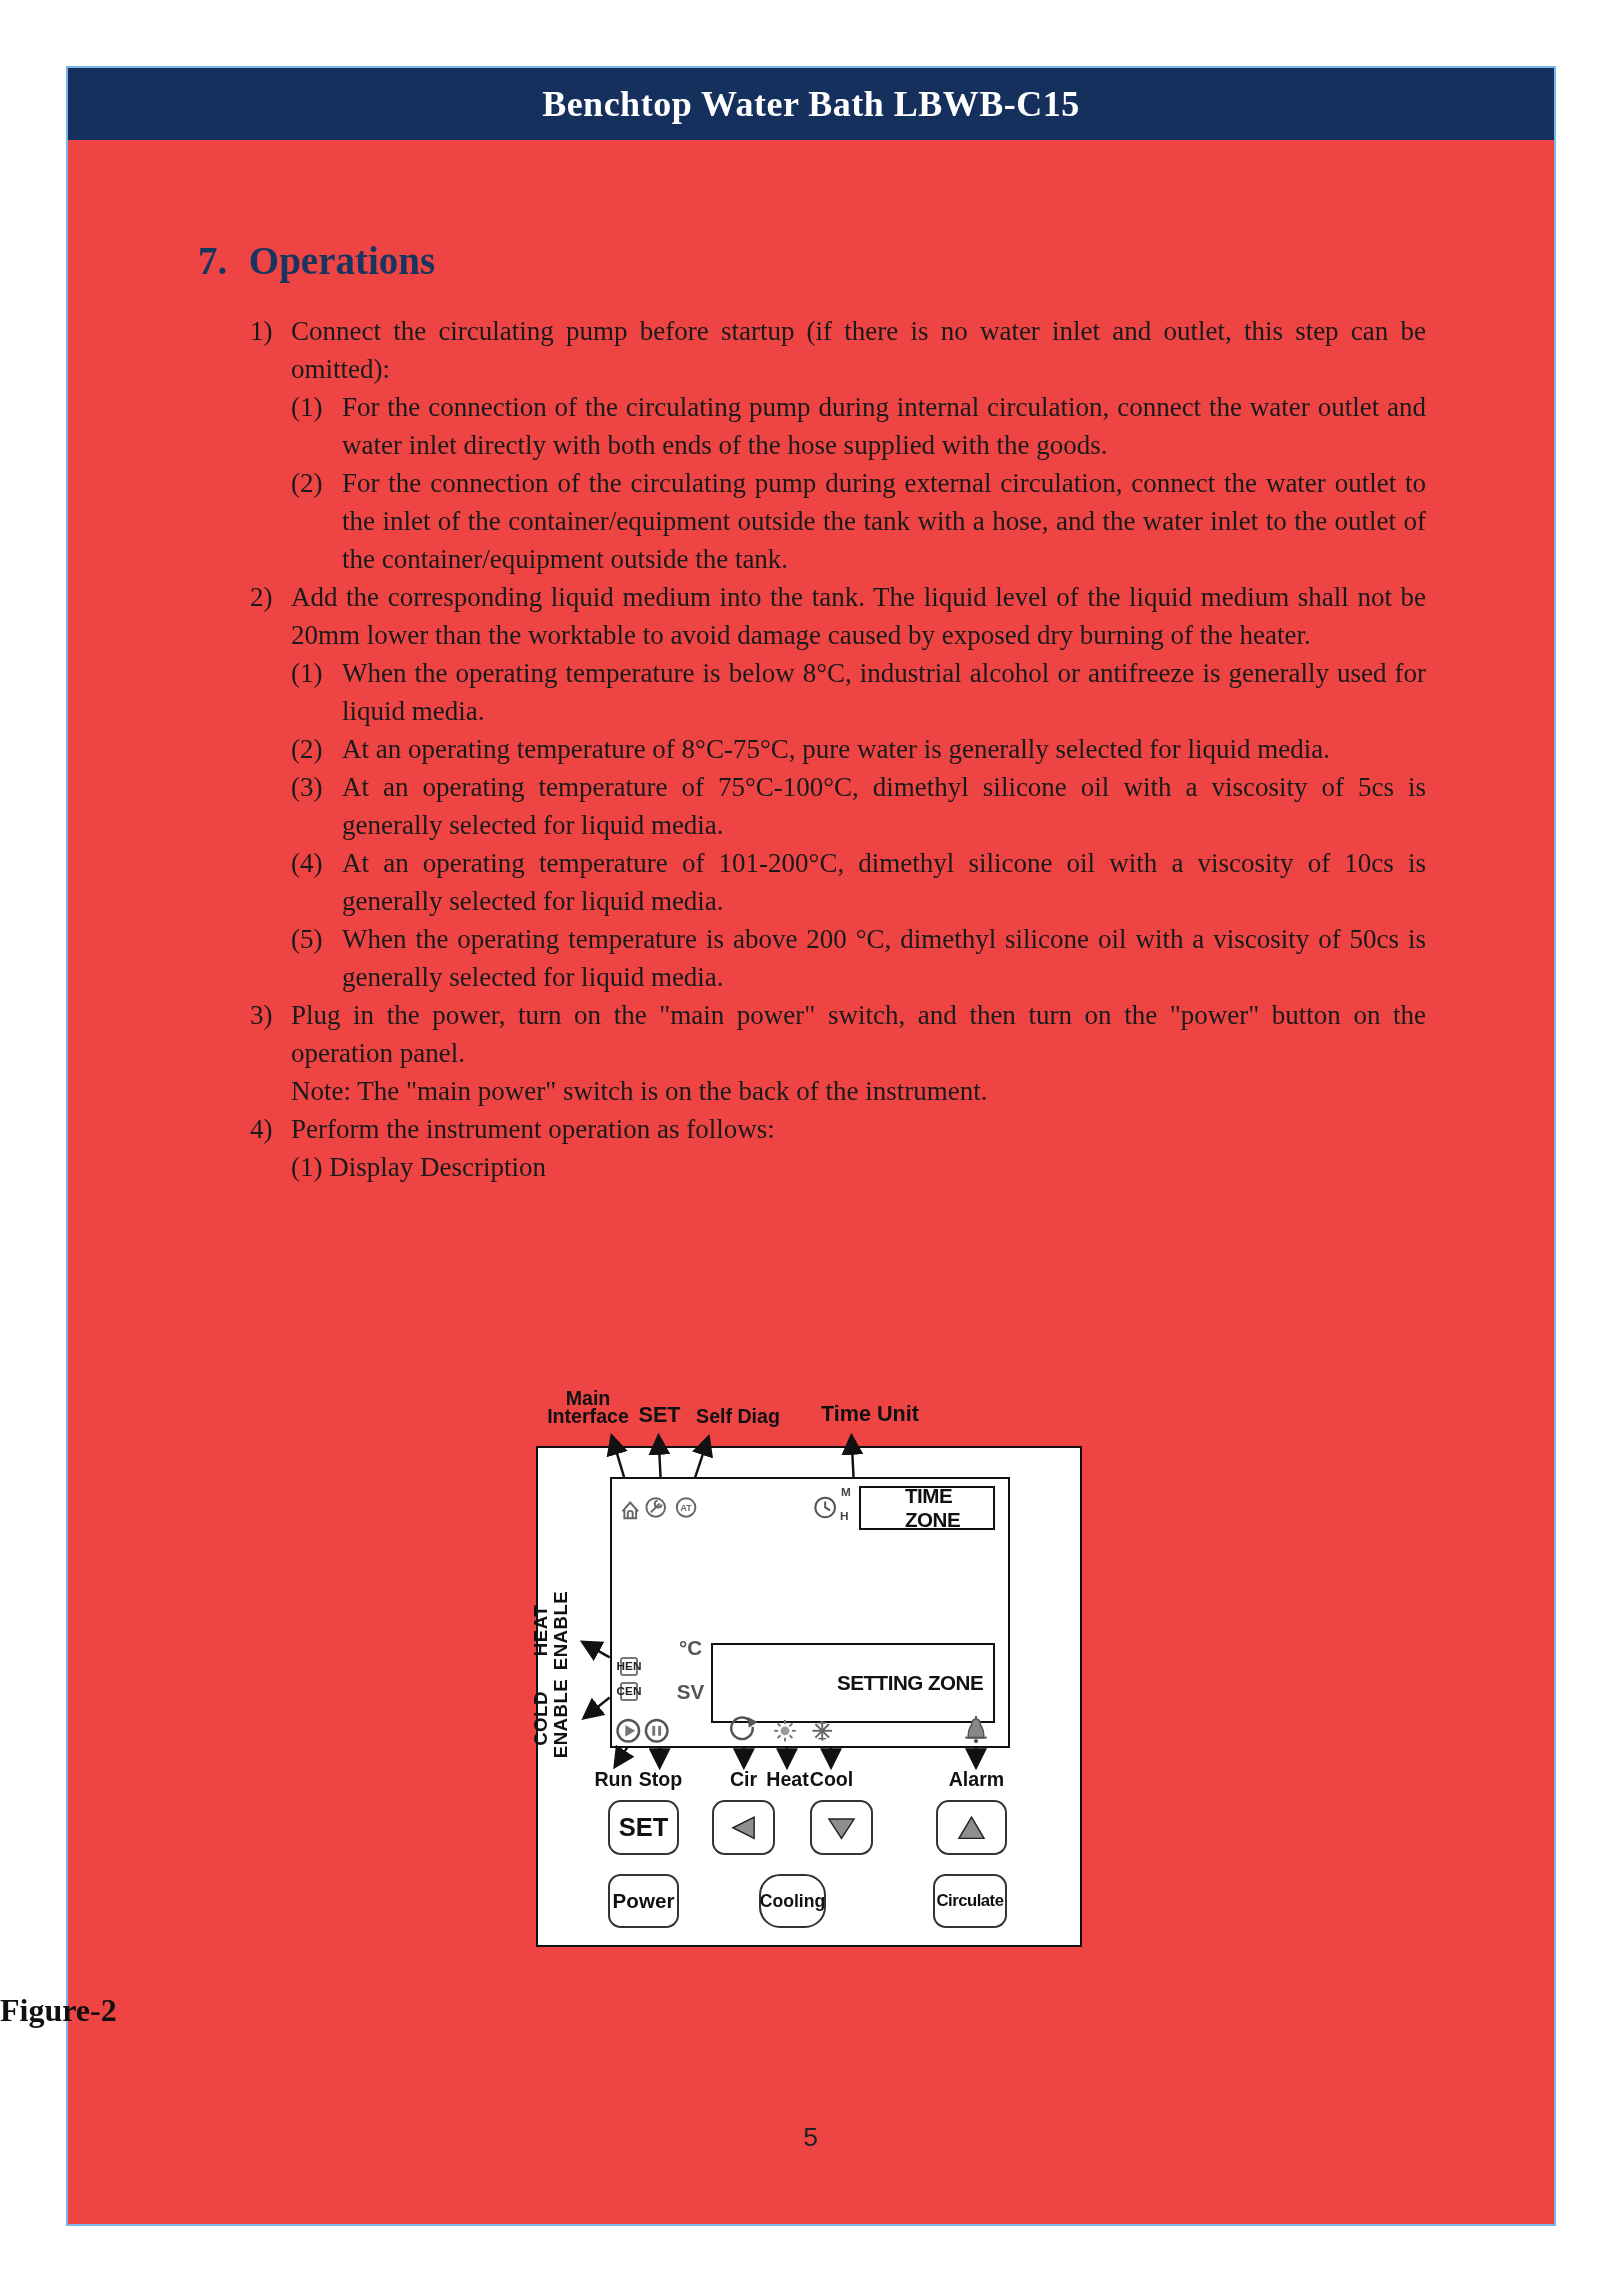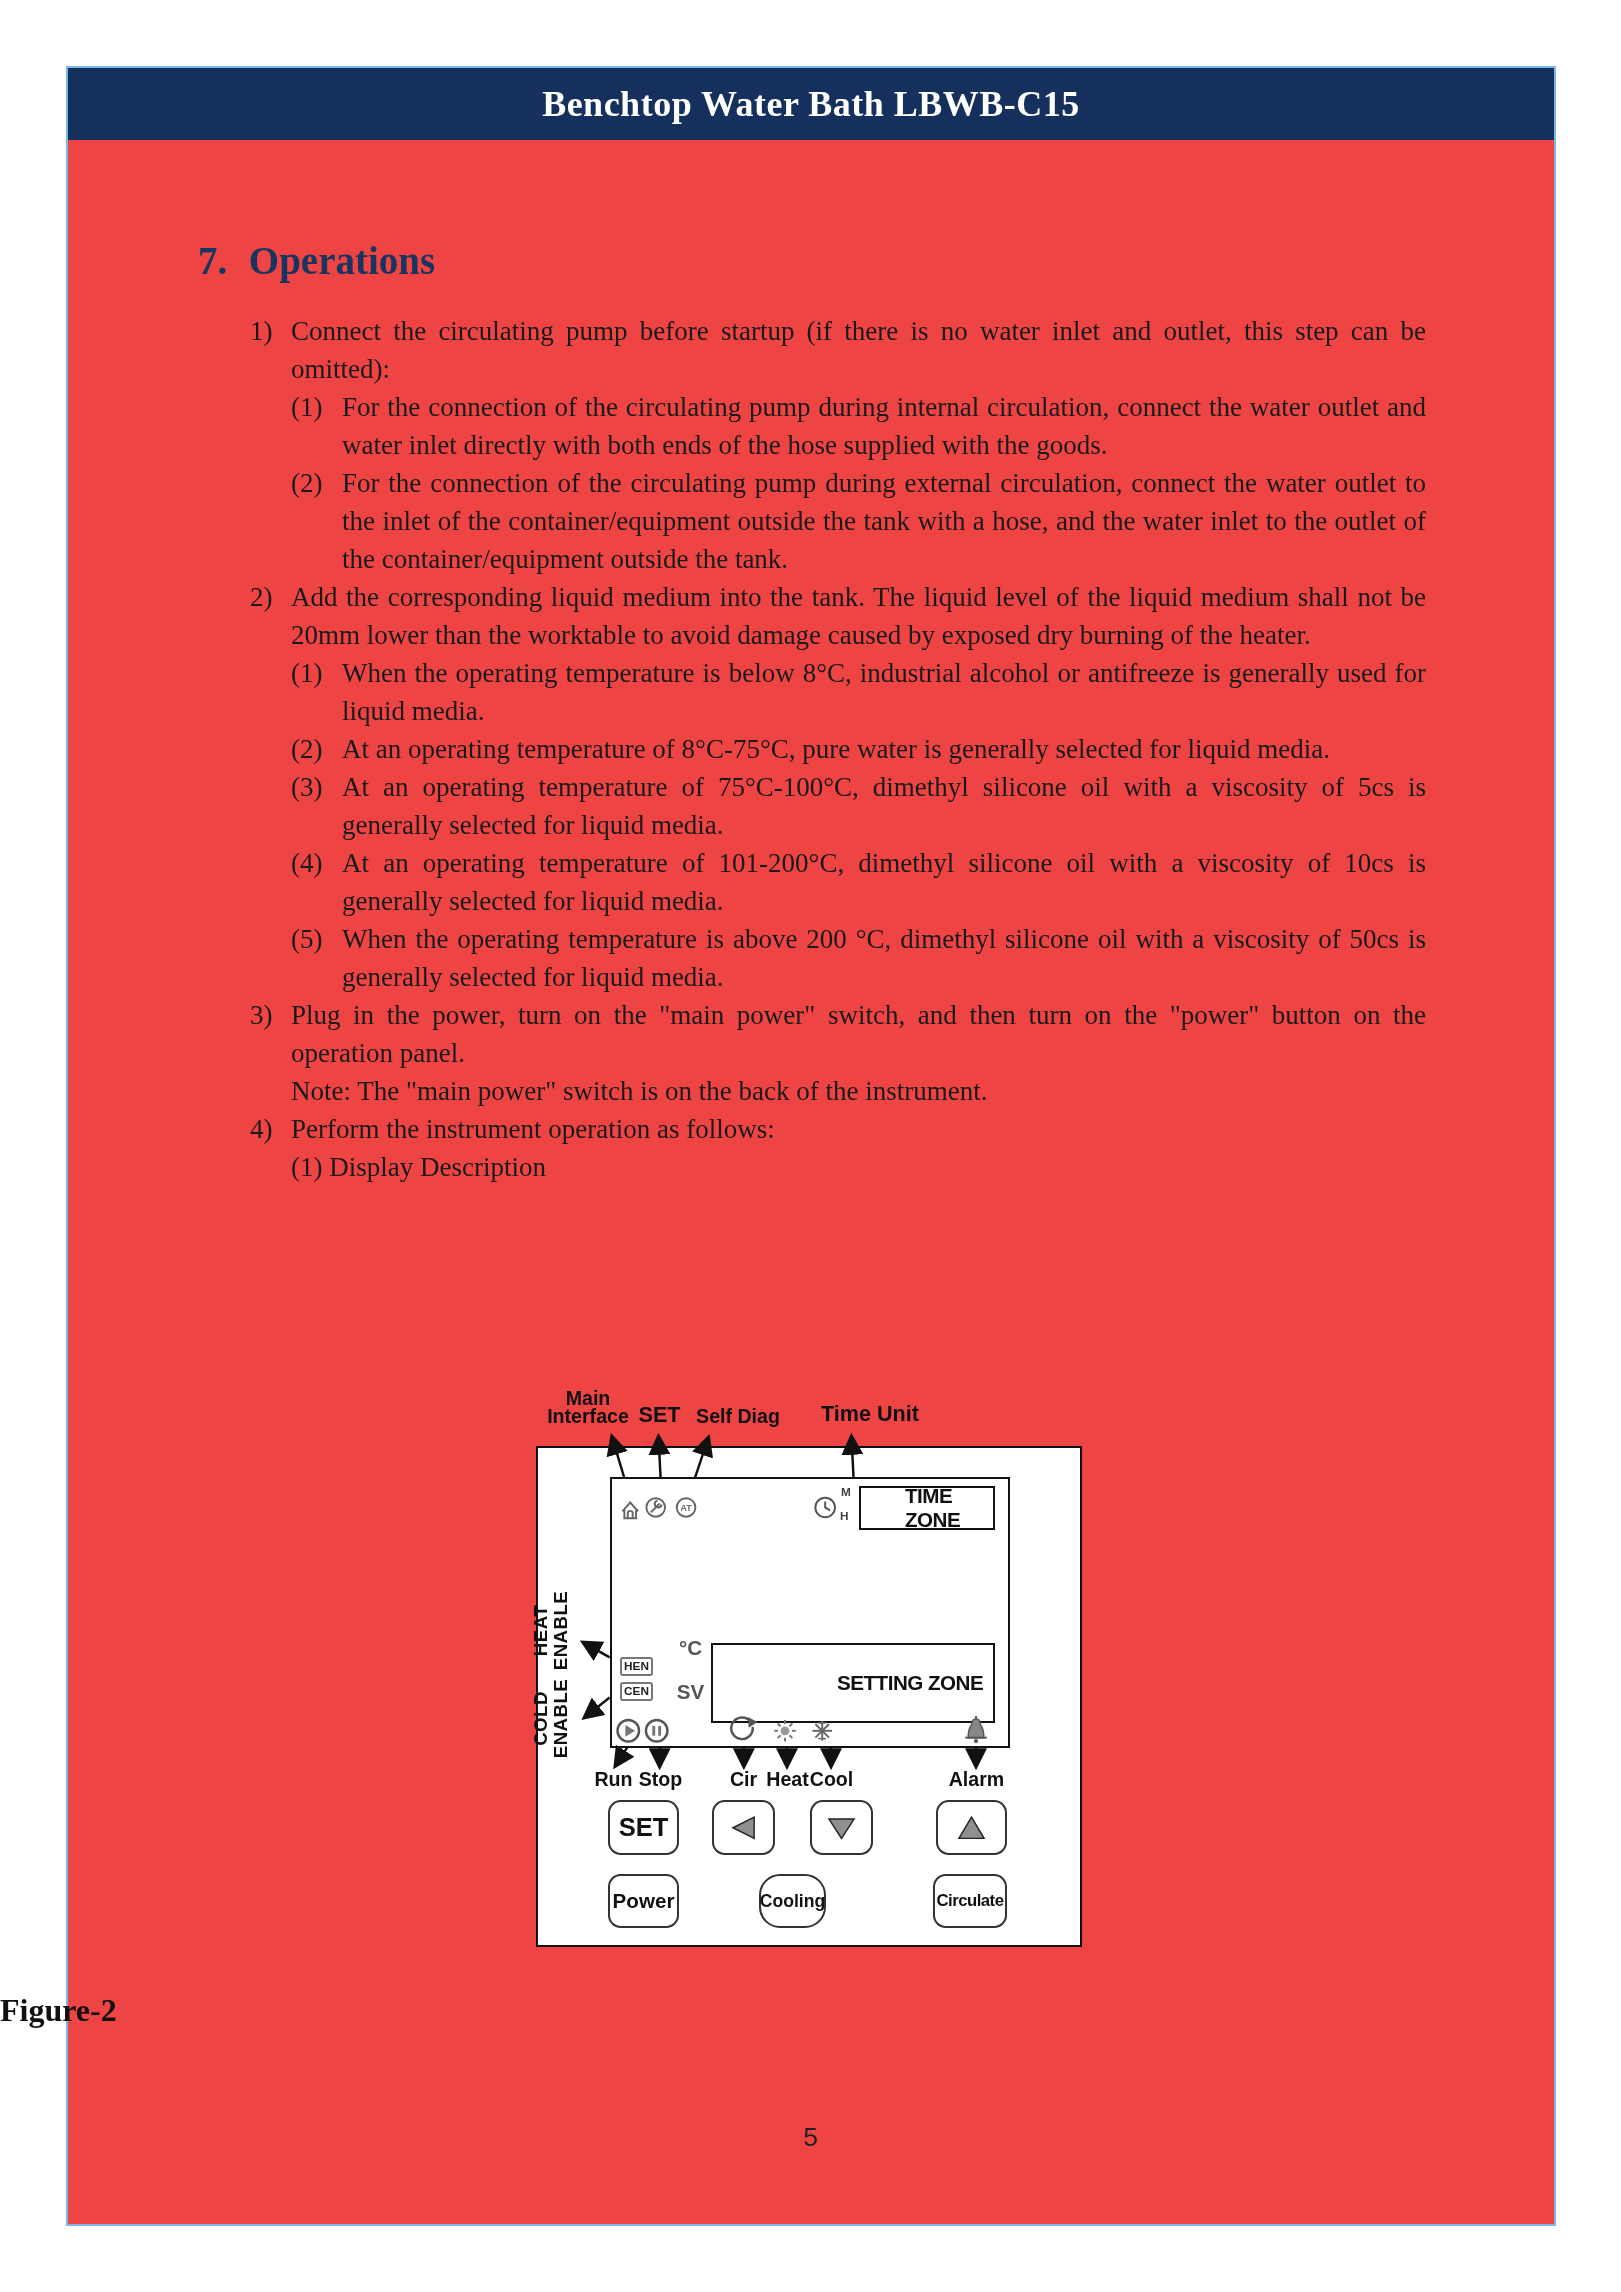--- a/index.html
+++ b/index.html
@@ -48,21 +48,21 @@
   #sl-cool{left:264px;}#sl-alarm{left:409px;}
   .kbtn{position:absolute;border:2.9px solid #333;border-radius:12.7px;background:#fff;
         display:flex;align-items:center;justify-content:center;font-weight:bold;box-sizing:border-box;}
   #b-set{left:72px;top:414px;width:71px;height:55px;font-size:25.5px;}
   #b-left{left:176px;top:414px;width:63px;height:55px;}
   #b-down{left:274px;top:414px;width:63px;height:55px;}
   #b-up{left:400px;top:414px;width:71px;height:55px;}
   #b-power{left:72px;top:488px;width:71px;height:54px;font-size:20.6px;}
   #b-cooling{left:223px;top:488px;width:67px;height:54px;font-size:17.6px;border-radius:21px;}
   #b-circ{left:397px;top:488px;width:74px;height:54px;font-size:16.7px;letter-spacing:-0.5px;}
-  .tag{position:absolute;border:2px solid #777;border-radius:3px;width:33px;height:18.6px;
+  .tag{position:absolute;border:2px solid #777;border-radius:3px;width:18px;height:18.6px;
        box-sizing:border-box;display:flex;align-items:center;justify-content:center;
        font-size:11.8px;font-weight:bold;color:#222;}
   #hen{left:84px;top:271px;}
   #cen{left:84px;top:296px;}
   .gmark{position:absolute;font-weight:bold;color:#555;width:43px;text-align:center;}
   #celsius{left:133px;top:250px;font-size:20.6px;}
   #svlab{left:133px;top:294px;font-size:20.6px;}
   .mh{position:absolute;font-size:11.8px;font-weight:bold;color:#444;}
   #mlab{left:305px;top:99px;}
   #hlab{left:304px;top:123px;}

